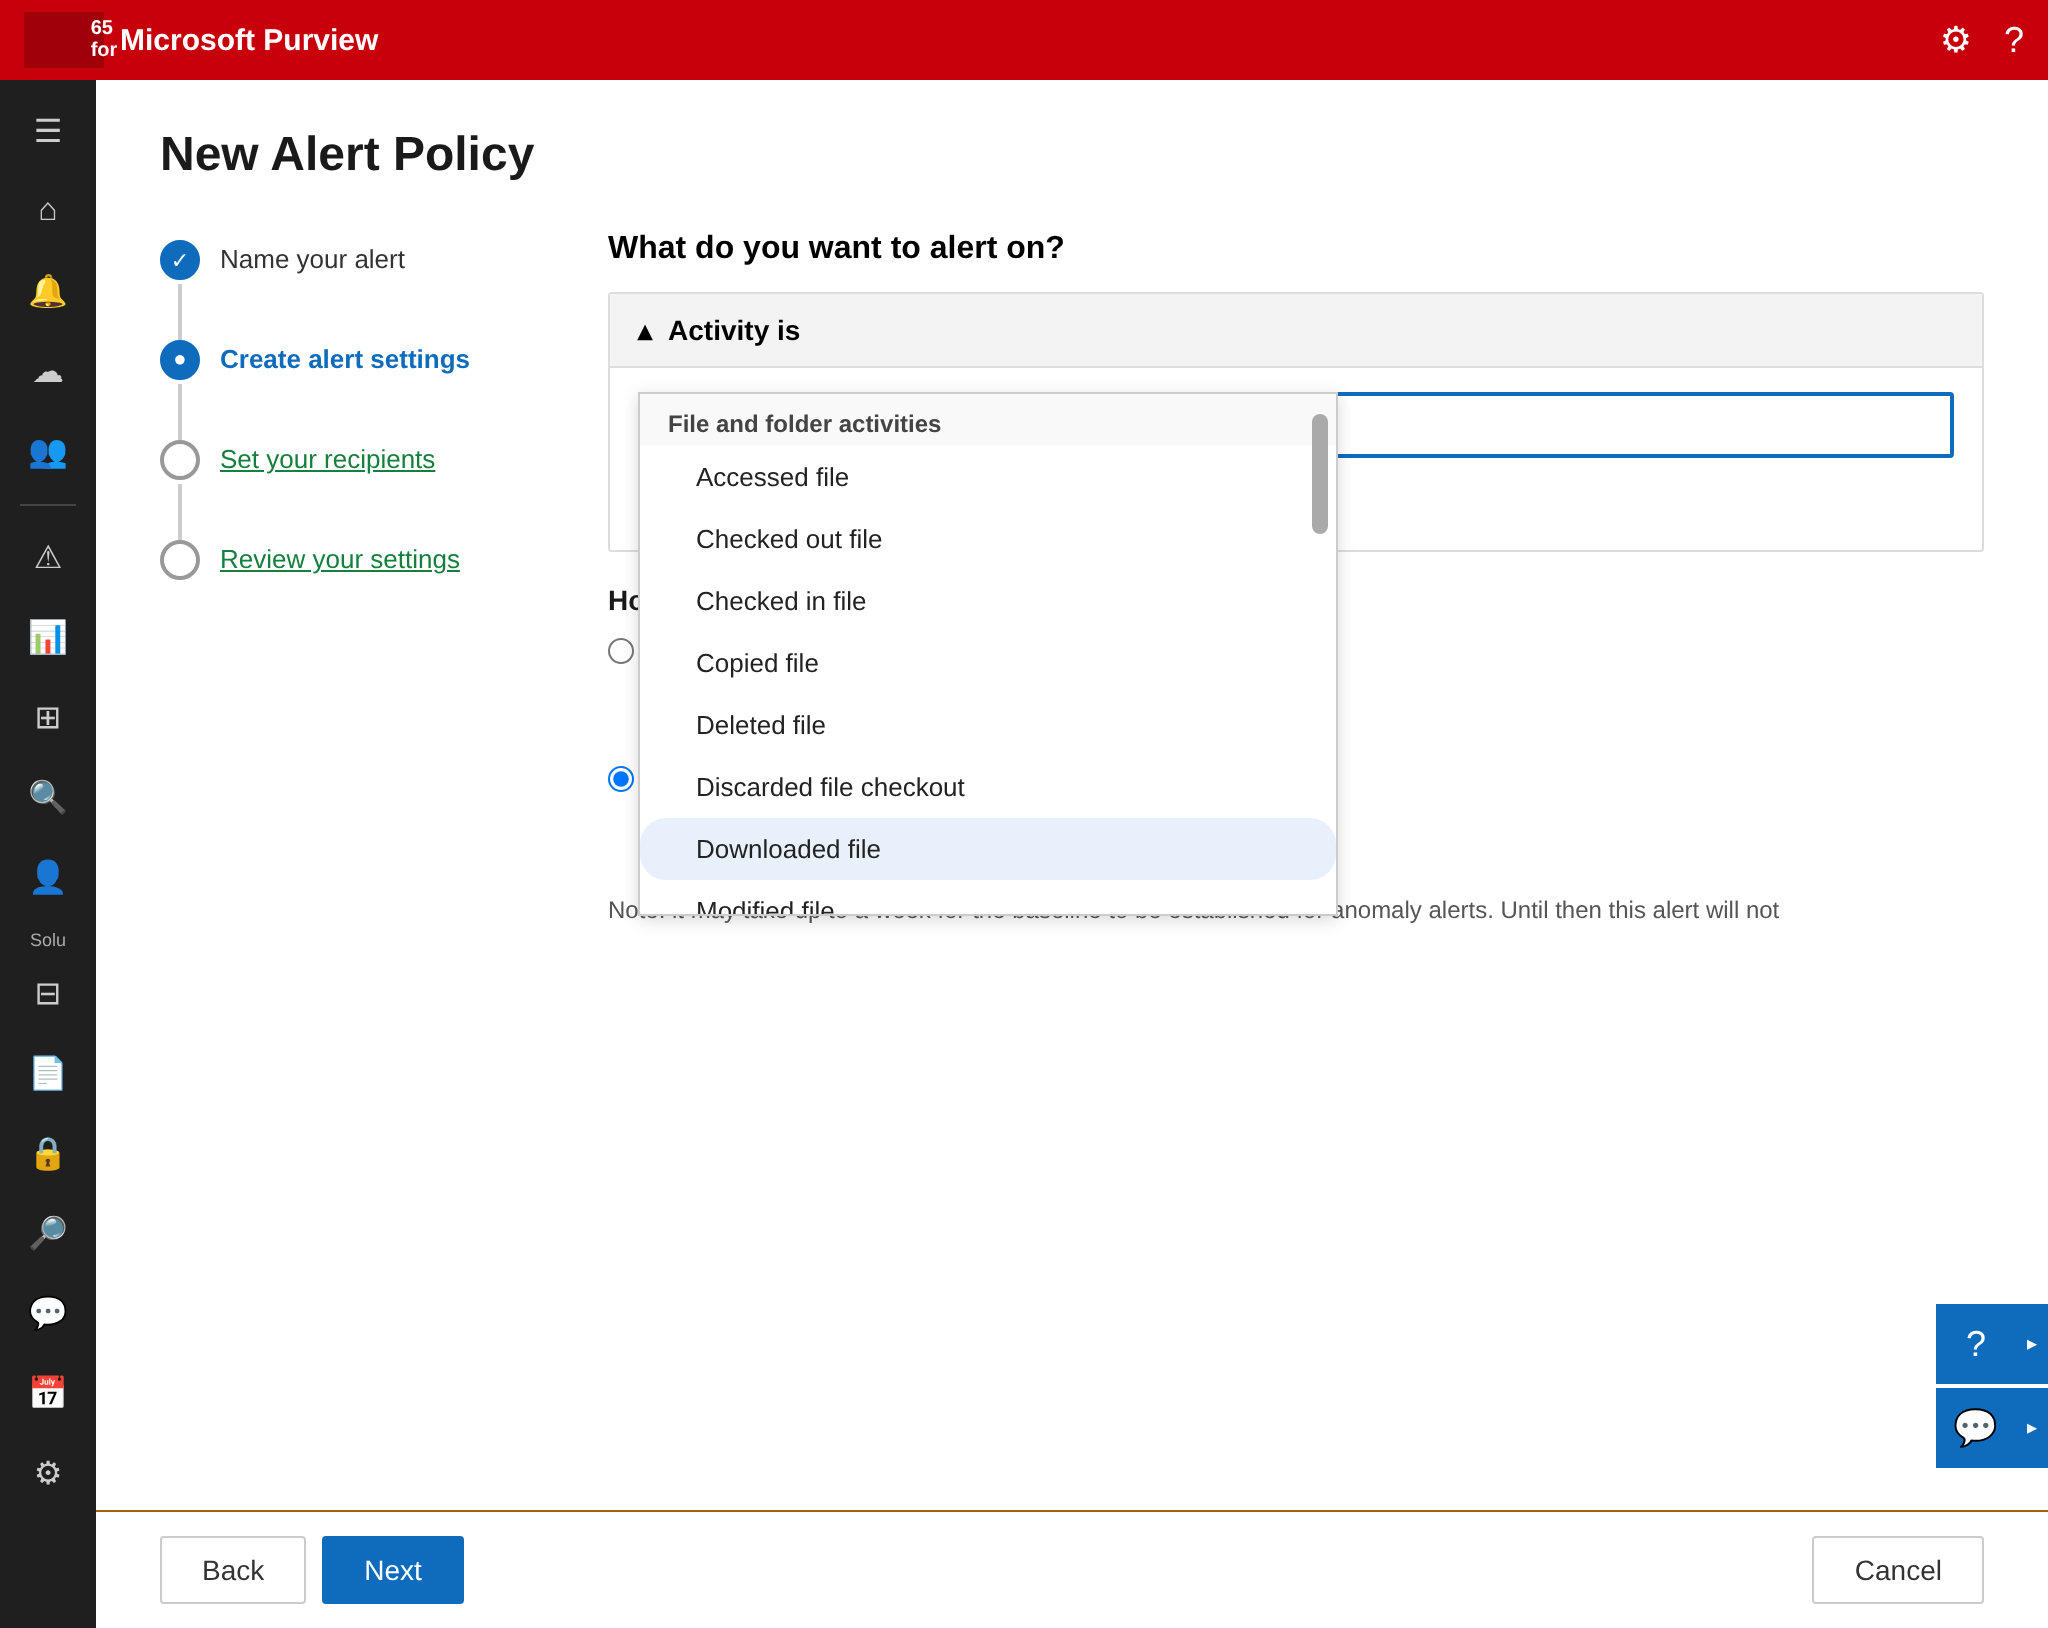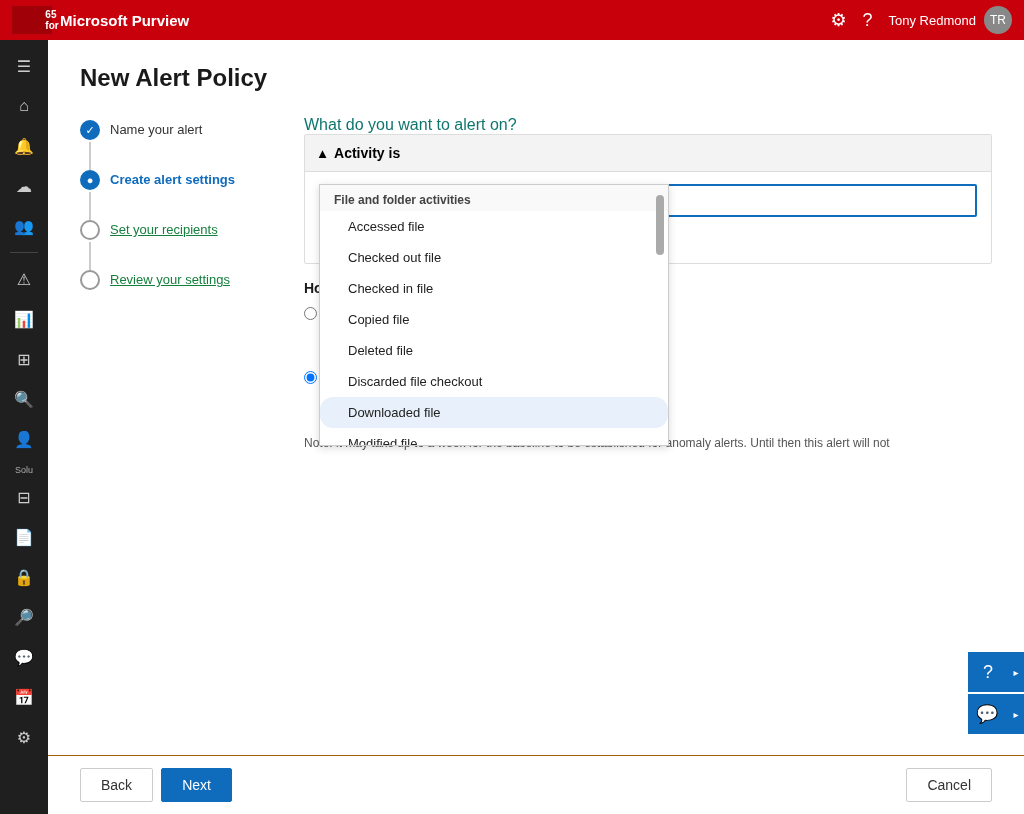--- a/index.html
+++ b/index.html
@@ -159,22 +159,23 @@
       color: #1a1a1a;
       margin-bottom: 6px;
     }
     .section-desc {
       font-size: 13px;
       color: #444;
       margin-bottom: 16px;
     }
     .sub-title {
       font-size: 16px;
-      font-weight: 400;
-      color: #0f766e;
+      font-weight: 700;
+      color: #000000;
+      margin-bottom: 12px;
     }
 
     
     .activity-box {
       border: 1px solid #ddd;
       border-radius: 2px;
       margin-bottom: 16px;
       position: relative;
     }
     .activity-header {
@@ -388,24 +389,20 @@
 <div class="topbar">
   <div class="topbar-logo-area">
     <div class="topbar-app-icon">
       <span>65 for</span>
     </div>
     <span class="topbar-title">Microsoft Purview</span>
   </div>
   <div class="topbar-actions">
     <button class="topbar-icon-btn">⚙</button>
     <button class="topbar-icon-btn">?</button>
-    <div class="topbar-user">
-      <span>Tony Redmond</span>
-      <div class="topbar-avatar">TR</div>
-    </div>
   </div>
 </div>
 
 <div class="layout">
 
   <div class="sidebar">
     <div class="sidebar-icon">☰</div>
     <div class="sidebar-icon">⌂</div>
     <div class="sidebar-icon">🔔</div>
     <div class="sidebar-icon">☁</div>

